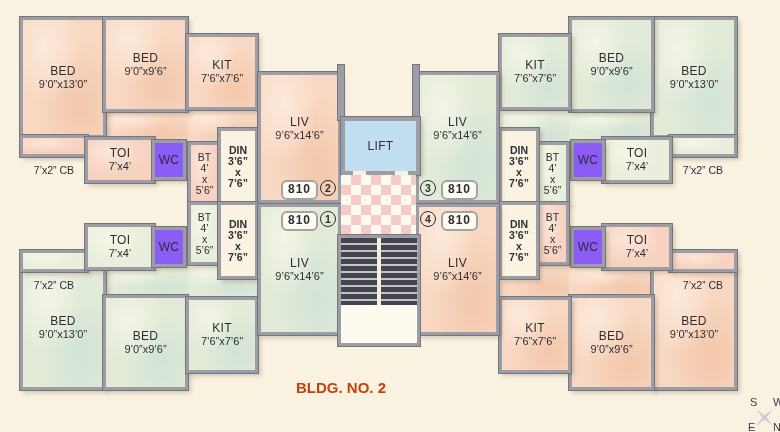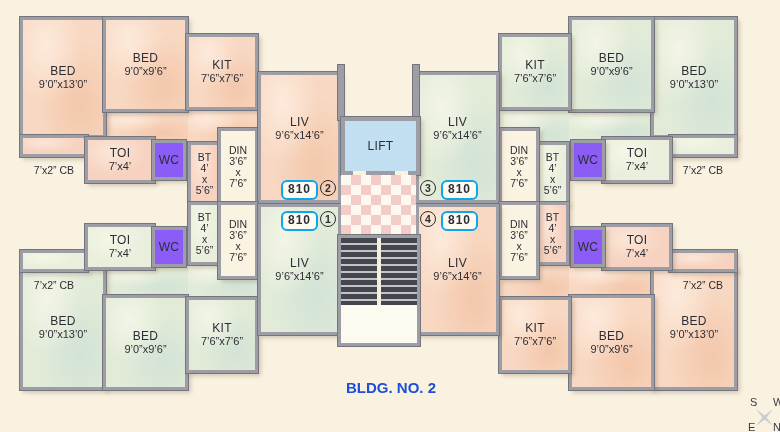--- a/index.html
+++ b/index.html
@@ -31,48 +31,48 @@
   .f-pink-lt{background:
     radial-gradient(ellipse at 35% 30%, #fbe6d8 0%, rgba(251,230,216,0) 60%),
     #f7d2c0;}
   .f-green{background:
     radial-gradient(ellipse at 30% 25%, #f3f5e6 0%, rgba(243,245,230,0) 45%),
     radial-gradient(ellipse at 72% 72%, #d2e3d6 0%, rgba(210,227,214,0) 55%),
     #e2ebd8;}
   .f-green-lt{background:
     radial-gradient(ellipse at 35% 30%, #f4f6e6 0%, rgba(244,246,230,0) 60%),
     #e9efdc;}
-  .f-cream{background:#fbf3e2;}
+  .f-cream{background:#fbf3e2;font-weight:bold;}
   .f-white{background:#8b5cf6;align-items:center;}
   .f-lift{background:#c2def1;}
   
   .wallstub{position:absolute; width:6px; background:#9d9da5; box-shadow:0 0 0 1px #75757d; z-index:1;}
   .lobby{
     position:absolute; z-index:1;
     background:repeating-conic-gradient(#f3cbc7 0% 25%, #fdf8f0 0% 50%);
     background-size:20px 20px;
   }
   .stairs{position:absolute; box-sizing:border-box; border:3px solid #9d9da5;
     box-shadow:0 0 0 1px #75757d; background:#fdfaf0; z-index:1;}
   .flight{position:absolute; background:repeating-linear-gradient(to bottom,#45454d 0 5px,#c3c3ca 5px 7px);}
   .flight-div{position:absolute; background:#f6f0e0;}
   .liftdoor{position:absolute; height:5px; background:#faf2e1; z-index:2;}
   
   .flatno{
     position:absolute; z-index:5; height:13px; padding:1px 5px 2px 5px;
-    background:#fdfaf2; border:2px solid #0ea5e9; border-radius:6px;
+    background:#fdfaf2; border:2px solid #a3a3a3; border-radius:6px;
     font-size:12px; font-weight:bold; letter-spacing:1px; line-height:13px;
   }
   .circnum{
     position:absolute; z-index:5; width:14px; height:14px; border-radius:50%;
     border:1.5px solid #2b2b33; background:transparent;
     font-size:10.5px; font-weight:bold; display:flex; align-items:center; justify-content:center;
   }
   .title{
-    position:absolute; text-align:center; z-index:5; color:#1d4ed8;
+    position:absolute; z-index:5; color:#c2410c;
   }
   .title .t1{display:block; font-size:15px; font-weight:bold; line-height:17px;}
   .title .t2{display:block; font-size:14px; line-height:16px;}
   .compass-letter{position:absolute; z-index:5; font-size:11px; color:#3a3a40;}
   .compass-star{
     position:absolute; z-index:5; width:17px; height:17px; background:#cbcbd2;
     clip-path:polygon(0% 0%, 38% 50%, 0% 100%, 50% 62%, 100% 100%, 62% 50%, 100% 0%, 50% 38%);
     filter:drop-shadow(0 0 1px #61616a);
   }
 </style>

